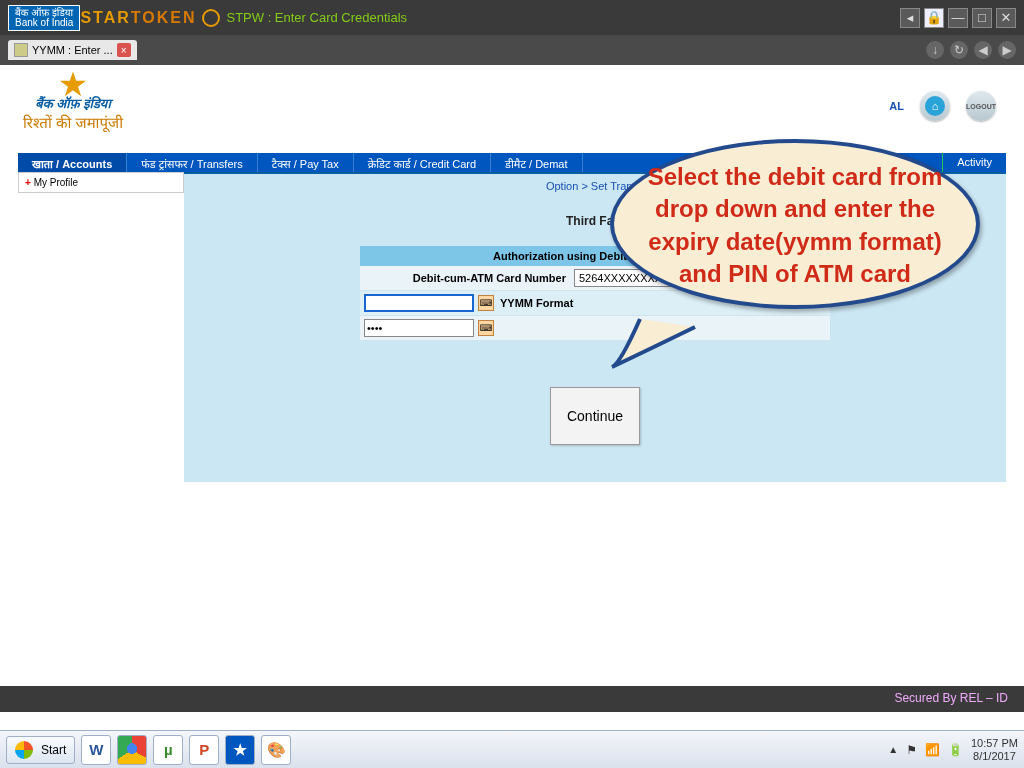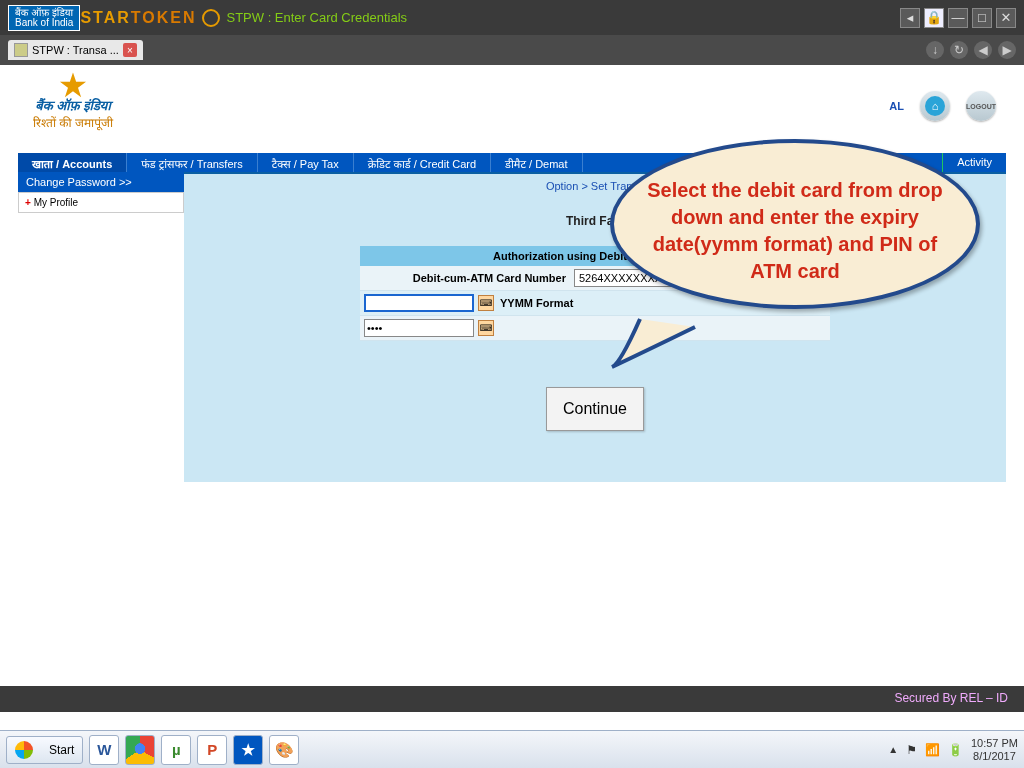--- a/index.html
+++ b/index.html
@@ -25,21 +25,21 @@
 .nav-circle { width:18px; height:18px; border-radius:50%; background:#666; color:#ccc; display:flex; align-items:center; justify-content:center; font-size:12px; cursor:pointer; }
 
 
 .page { position:absolute; top:65px; left:0; right:0; bottom:56px; background:#fff; }
 .page-inner { margin: 8px 18px 0 18px; }
 
 .header-row { display:flex; align-items:flex-start; justify-content:space-between; height:80px; }
 .bank-logo { width:110px; height:60px; display:flex; flex-direction:column; align-items:center; justify-content:center; }
 .bank-logo .star { color:#e69b00; font-size:34px; line-height:0.6; }
 .bank-logo .txt { color:#0a5fa3; font-size:13px; font-weight:bold; font-style:italic; }
-.bank-logo .tag { color:#c97a00; font-size:12px; }
+.bank-logo .tag { color:#c97a00; font-size:15px; }
 .header-icons { display:flex; align-items:center; gap:16px; margin-top:18px; margin-right:10px; }
 .al { color:#1a4fb3; font-size:11px; font-weight:bold; }
 .home-btn, .logout-btn { width:30px; height:30px; border-radius:50%; background:linear-gradient(#dfe9ef,#b8c8d0); display:flex; align-items:center; justify-content:center; cursor:pointer; box-shadow:0 1px 2px rgba(0,0,0,0.3); }
 .home-btn .inner { width:20px; height:20px; background:#2aa4d8; border-radius:50%; color:#fff; display:flex; align-items:center; justify-content:center; font-size:11px; }
 .logout-btn { font-size:7px; font-weight:bold; color:#555; }
 
 
 .mainnav { display:flex; background:#0056bf; height:19px; }
 .mainnav .item { color:#fff; font-size:11px; padding:3px 14px; border-right:1px solid #3a7fd0; white-space:nowrap; cursor:pointer; }
 .mainnav .item:first-child { background:#004aa8; font-weight:bold; }
@@ -64,34 +64,34 @@
 .flabel { width:210px; text-align:right; font-weight:bold; font-size:11px; padding:4px 4px; }
 .fctrl { flex:1; padding:3px 4px; display:flex; align-items:center; gap:4px; }
 .fctrl select, .fctrl input { font-size:11px; height:18px; border:1px solid #888; background:#fff; }
 .fctrl select { width:130px; }
 .fctrl input { width:110px; padding:0 2px; }
 .fctrl input.focus { border:2px solid #1a66d0; }
 .kbd { width:16px; height:16px; background:#ffd7a0; border:1px solid #c08040; cursor:pointer; display:flex; align-items:center; justify-content:center; font-size:9px; }
 .hint { font-weight:bold; font-size:11px; margin-left:2px; }
 
 .continue-wrap { text-align:center; margin-top:46px; }
-.continue-btn { padding:12px 16px; font-size:16px; background:#f3f3f3; border:1px solid #999; box-shadow:1px 1px 2px rgba(0,0,0,0.2); cursor:pointer; }
+.continue-btn { padding:20px 16px; font-size:14px; background:#f3f3f3; border:1px solid #999; box-shadow:1px 1px 2px rgba(0,0,0,0.2); cursor:pointer; }
 
 
 .callout { position:absolute; left:610px; top:74px; width:380px; height:200px; }
 .bubble-shape { position:absolute; width:370px; height:170px; background:#f9edd4; border:4px solid #234a8c; border-radius:50%/50%; box-shadow:2px 3px 4px rgba(0,0,0,0.3); }
-.bubble-text { position:absolute; width:320px; left:25px; top:38px; text-align:center; color:#d02a18; font-size:20px; font-weight:bold; line-height:1.35; }
+.bubble-text { position:absolute; width:320px; left:25px; top:22px; text-align:center; color:#d02a18; font-size:24px; font-weight:bold; line-height:1.35; }
 
 
 .secured { position:absolute; right:6px; bottom:60px; color:#f0abfc; font-size:12px; background:#3a3a3a; padding:3px 10px; }
 .bottom-border { position:absolute; left:0; right:0; bottom:56px; height:26px; background:#3a3a3a; }
 
 
 .taskbar { position:absolute; left:0; right:0; bottom:0; height:38px; background:linear-gradient(#f4f6fa,#d9e1ec); border-top:1px solid #9fb0c8; display:flex; align-items:center; padding:0 6px; }
-.start-btn { background:linear-gradient(#f8faff,#dde6f0); border:1px solid #9fb0c8; border-radius:3px; padding:4px 8px; display:flex; align-items:center; gap:16px; font-size:12px; cursor:pointer; }
+.start-btn { background:linear-gradient(#f8faff,#dde6f0); border:1px solid #9fb0c8; border-radius:3px; padding:4px 8px; display:flex; align-items:center; gap:8px; font-size:12px; cursor:pointer; }
 .win-orb { width:18px; height:18px; border-radius:50%; background:conic-gradient(#f35325 0 25%, #81bc06 25% 50%, #05a6f0 50% 75%, #ffba08 75% 100%); }
 .task-icons { display:flex; gap:6px; margin-left:6px; }
 .ticon { width:30px; height:30px; border:1px solid #9fb0c8; border-radius:3px; background:#fff; display:flex; align-items:center; justify-content:center; font-size:15px; font-weight:bold; cursor:pointer; }
 .ticon.word { color:#2b579a; }
 .ticon.chrome { background:radial-gradient(circle at 50% 45%, #4285f4 0 25%, transparent 26%), conic-gradient(#ea4335 0 33%, #fbbc05 33% 66%, #34a853 66% 100%); }
 .ticon.ut { color:#3a8a2e; }
 .ticon.ppt { color:#d24726; }
 .ticon.tok { background:#0056bf; color:#fff; }
 .ticon.paint { color:#c97a00; }
 .tray { margin-left:auto; display:flex; align-items:center; gap:8px; font-size:11px; color:#333; }
@@ -117,21 +117,21 @@
     <div class="tb-btn" style="background:#eef;color:#2a7">🔒</div>
     <div class="tb-btn">—</div>
     <div class="tb-btn">□</div>
     <div class="tb-btn">✕</div>
   </div>
 </div>
 
 <div class="tabbar">
   <div class="browser-tab">
     <span class="tab-icon"></span>
-    <span>STPW : Transa ...</span>
+    <span>YYMM : Enter ...</span>
     <span class="tab-close">×</span>
   </div>
   <div class="tabbar-right">
     <div class="nav-circle">↓</div>
     <div class="nav-circle">↻</div>
     <div class="nav-circle">◀</div>
     <div class="nav-circle">▶</div>
   </div>
 </div>
 
@@ -160,21 +160,20 @@
       <div class="item">फंड ट्रांसफर / Transfers</div>
       <div class="item">टैक्स / Pay Tax</div>
       <div class="item">क्रेडिट कार्ड / Credit Card</div>
       <div class="item">डीमैट / Demat</div>
       <div class="spacer"></div>
       <div class="item right">Activity</div>
     </div>
 
     <div class="body-row">
       <div class="sidebar">
-        <div class="hd">Change Password &gt;&gt;</div>
         <div class="sub"><span class="plus">+ </span><span>My Profile</span></div>
       </div>
 
       <div class="content">
         <div class="breadcrumb">Option &gt; Set Transa</div>
         <div class="third">Third Fact</div>
 
         <div class="form-wrap">
           <div class="form-hd">Authorization using Debit-cum-ATM Ca</div>
 

